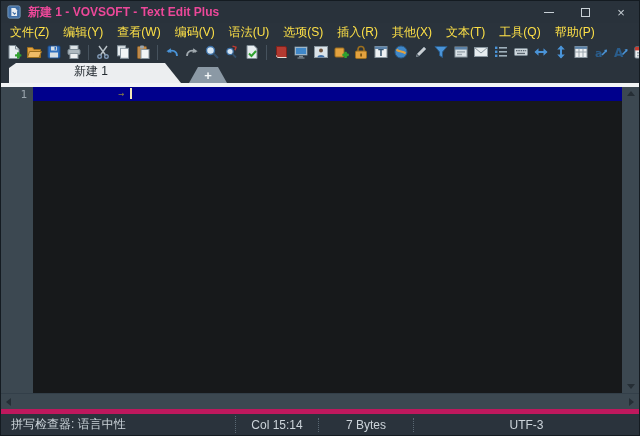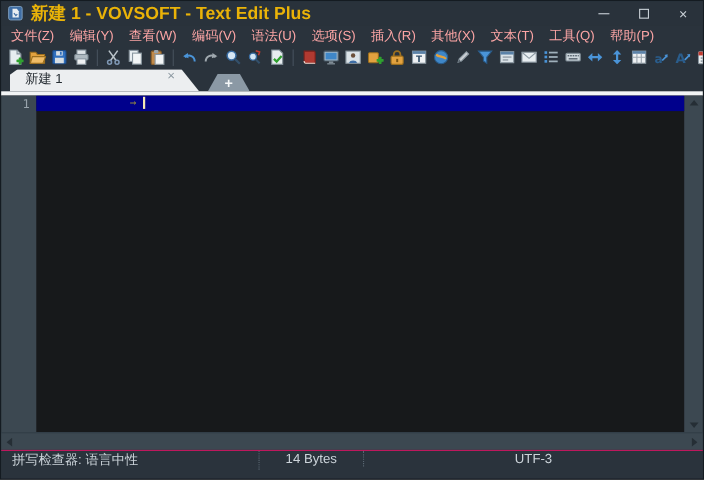--- a/index.html
+++ b/index.html
@@ -6,39 +6,39 @@
   *{box-sizing:border-box;}
   .window{
     width:640px;height:436px;display:flex;flex-direction:column;
     background:#2a333c;border:1px solid #141b21;
     font-family:"Liberation Sans","DejaVu Sans",sans-serif;color:#d3dae0;
     overflow:hidden;
   }
   
   .titlebar{height:22px;display:flex;align-items:center;padding-left:6px;background:#29323b;flex:0 0 auto;}
   .appicon{width:14px;height:14px;margin-right:7px;flex:0 0 auto;}
-  .title{font-size:16px;font-weight:bold;color:#eab308;white-space:nowrap;}
+  .title{font-size:12px;font-weight:bold;color:#ec4899;white-space:nowrap;}
   .wincontrols{margin-left:auto;display:flex;height:100%;}
   .winbtn{width:36px;height:100%;display:flex;align-items:center;justify-content:center;cursor:default;}
   .min-glyph{width:10px;height:1px;background:#c9d1d7;}
   .max-glyph{width:9px;height:9px;border:1px solid #c9d1d7;}
   .close-glyph{font-size:13px;color:#c9d1d7;line-height:1;}
   
   .menubar{height:18px;display:flex;align-items:center;font-size:12px;padding-left:2px;flex:0 0 auto;}
-  .menuitem{padding:0 7px;white-space:nowrap;color:#fca5a5;}
+  .menuitem{padding:0 7px;white-space:nowrap;color:#fde047;}
   
   .toolbar{height:22px;display:flex;align-items:center;padding-left:3px;flex:0 0 auto;overflow:hidden;}
   .ti{width:16px;height:16px;margin:0 2px;flex:0 0 auto;}
   .tsep{width:1px;height:15px;background:#46525d;margin:0 4px;flex:0 0 auto;}
   
   .tabbar{height:20px;display:flex;align-items:flex-end;padding-left:8px;flex:0 0 auto;}
   .tab-active{
     width:172px;height:20px;background:#eceef0;color:#232a30;
     clip-path:polygon(0 100%,0 25%,7px 0,calc(100% - 16px) 0,100% 100%);
-    display:flex;align-items:flex-start;font-size:12px;padding:0 22px 0 14px;
+    display:flex;align-items:center;font-size:12px;padding:0 22px 0 14px;flex-direction:column;
   }
   .tab-label{flex:1;}
   .tab-close{color:#8a97a0;font-size:12px;line-height:1;}
   .tab-plus{
     width:38px;height:16px;margin-left:8px;background:#8b99a5;color:#f4f7f8;
     clip-path:polygon(0 100%,9px 0,calc(100% - 9px) 0,100% 100%);
     display:flex;align-items:center;justify-content:center;
     font-size:13px;font-weight:bold;line-height:1;
   }
   .whitestrip{height:4px;background:#f2f4f5;flex:0 0 auto;}
@@ -53,22 +53,22 @@
     font-family:"DejaVu Sans Mono",monospace;}
   .vscroll{width:17px;background:#3c4851;flex:0 0 auto;display:flex;flex-direction:column;
     justify-content:space-between;align-items:center;padding:4px 0;}
   .tri-up{width:0;height:0;border-left:4px solid transparent;border-right:4px solid transparent;border-bottom:5px solid #252e35;}
   .tri-down{width:0;height:0;border-left:4px solid transparent;border-right:4px solid transparent;border-top:5px solid #252e35;}
   .hscroll{height:16px;background:#3c4851;flex:0 0 auto;display:flex;align-items:center;
     justify-content:space-between;padding:0 5px;border-top:1px solid #333f49;}
   .tri-left{width:0;height:0;border-top:4px solid transparent;border-bottom:4px solid transparent;border-right:5px solid #252e35;}
   .tri-right{width:0;height:0;border-top:4px solid transparent;border-bottom:4px solid transparent;border-left:5px solid #252e35;}
   
-  .statusbar{height:26px;display:flex;align-items:flex-start;background:#2a333c;
-    border-top:1px solid #be185d;font-size:12px;color:#ccd4da;flex:0 0 auto;}
+  .statusbar{height:26px;display:flex;align-items:center;background:#2a333c;
+    border-top:5px solid #be185d;font-size:12px;color:#ccd4da;flex:0 0 auto;}
   .seg{display:flex;align-items:center;justify-content:center;border-right:1px dotted #5a6873;white-space:nowrap;}
   .seg-spell{width:235px;justify-content:flex-start;padding-left:10px;}
   .seg-wrap{width:85px;}
   .seg-line{width:97px;}
   .seg-col{width:83px;}
   .seg-bytes{width:95px;}
   .seg-enc{flex:1;border-right:none;}
 </style>
 </head>
 <body>
@@ -314,17 +314,18 @@
     </div>
   </div>
 
   <div class="hscroll">
     <span class="tri-left"></span>
     <span class="tri-right"></span>
   </div>
 
   <div class="statusbar">
     <div class="seg seg-spell">拼写检查器: 语言中性</div>
-    <div class="seg seg-bytes">14 Bytes</div>
+    <div class="seg seg-col">Col 15:14</div>
+    <div class="seg seg-bytes">7 Bytes</div>
     <div class="seg seg-enc">UTF-3</div>
   </div>
 
 </div>
 
 </body></html>

